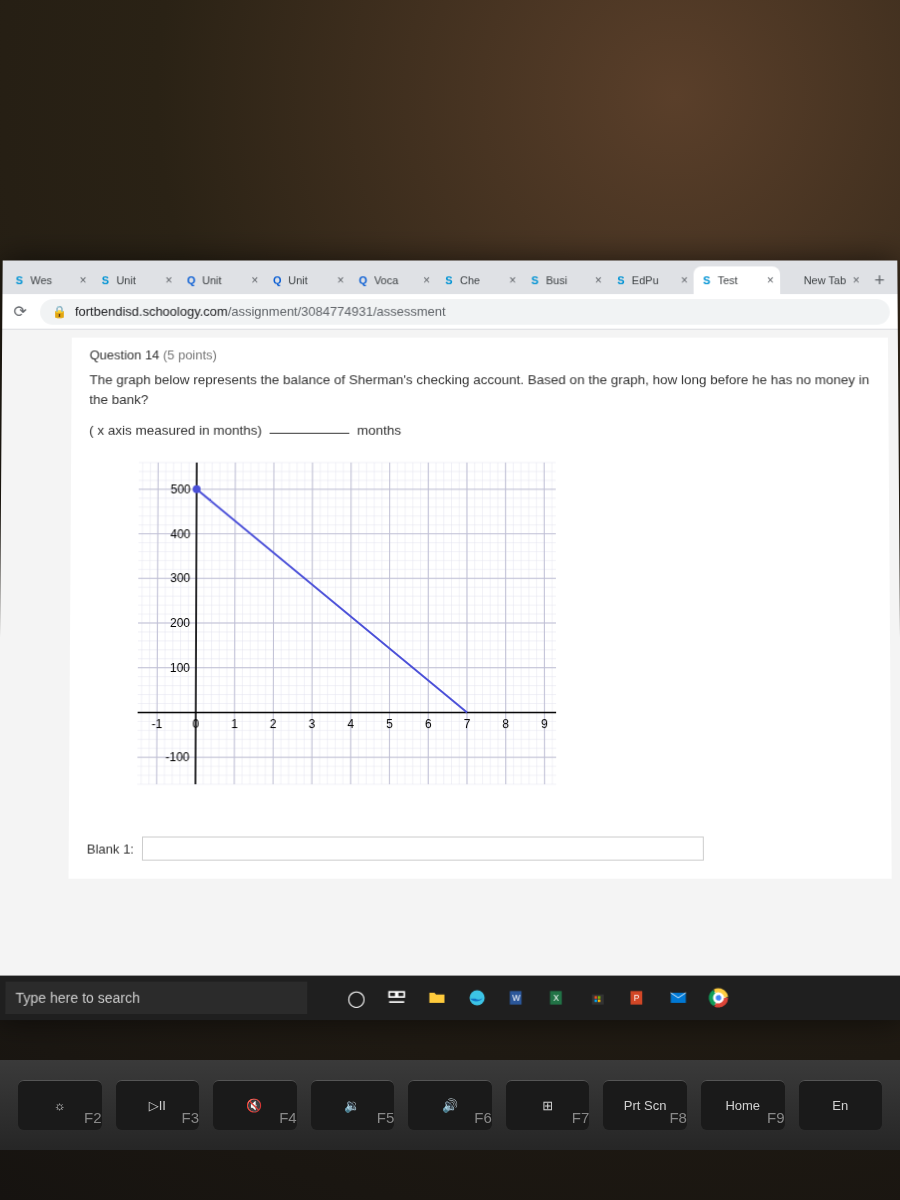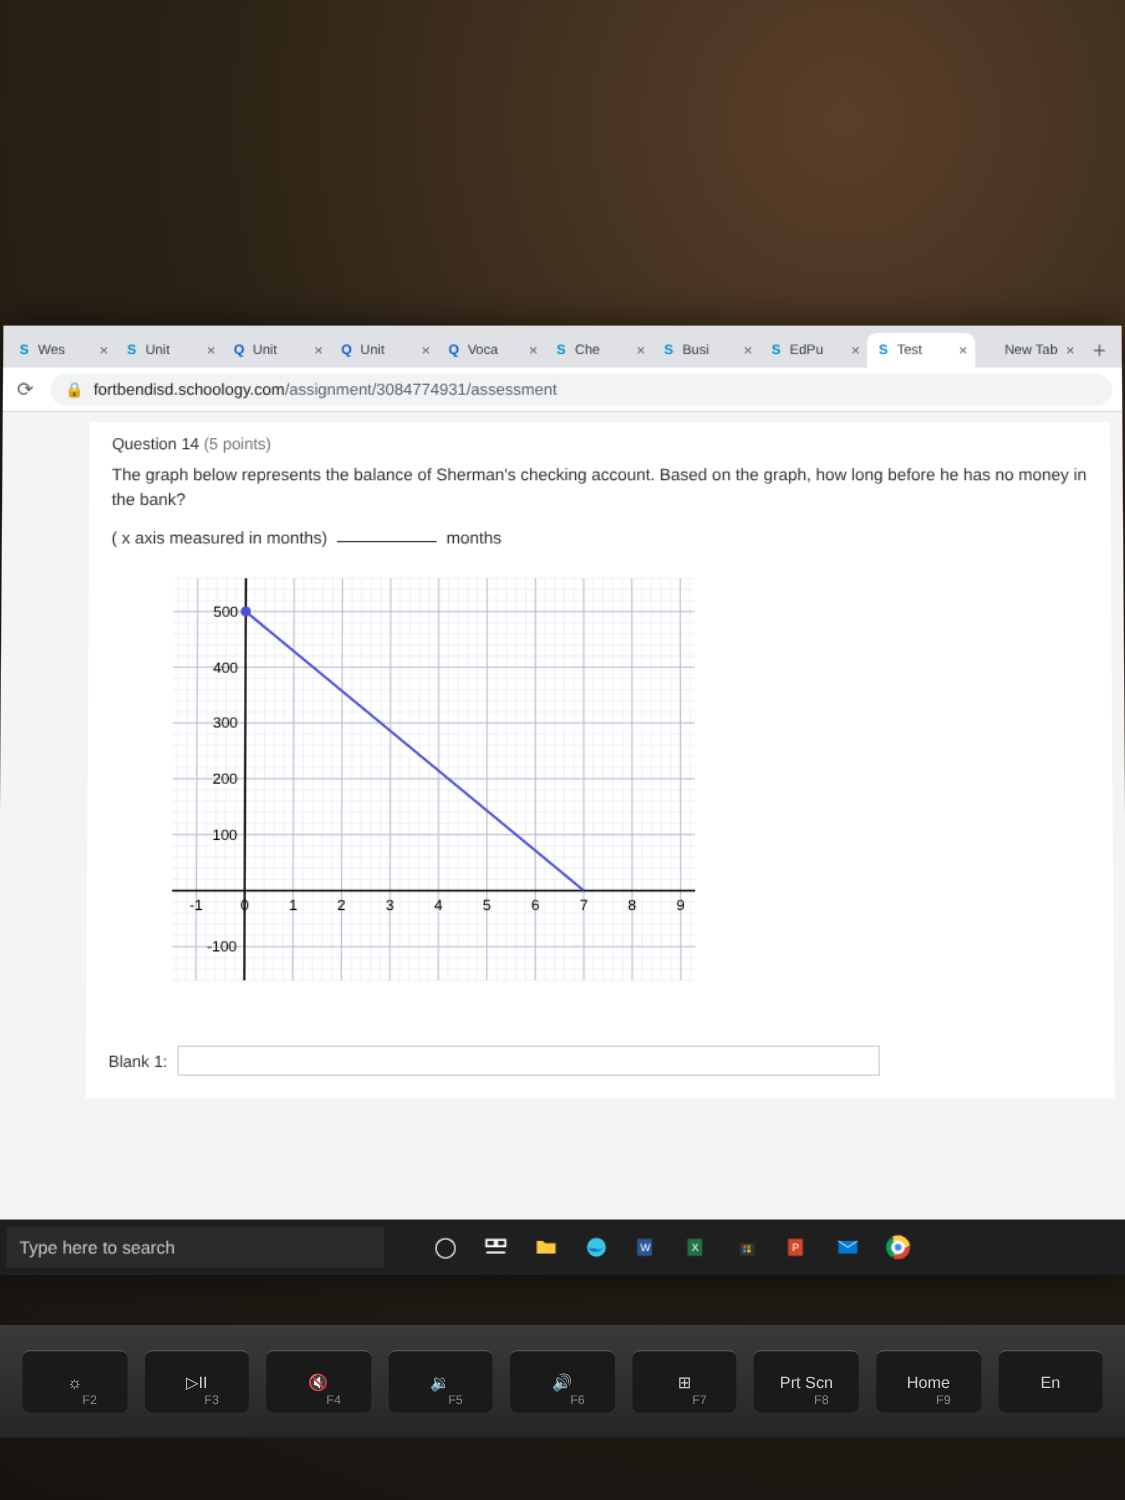--- a/index.html
+++ b/index.html
@@ -196,21 +196,21 @@
     border-radius: 6px;
     border-top: 1px solid #555;
     color: #d0d0d0;
     display: flex;
     align-items: center;
     justify-content: center;
     gap: 6px;
     font-size: 12px;
     position: relative;
   }
-  .key .sub { position: absolute; bottom: 4px; right: 24px; font-size: 10px; color: #888; }
+  .key .sub { position: absolute; bottom: 4px; right: 0; font-size: 15px; color: #888; }
   .key .main { font-size: 13px; }
 </style>
 </head>
 <body>
 
 <div class="photo-bg"></div>
 
 <div class="laptop-screen">
 
   <div class="tab-strip" id="tabstrip">

